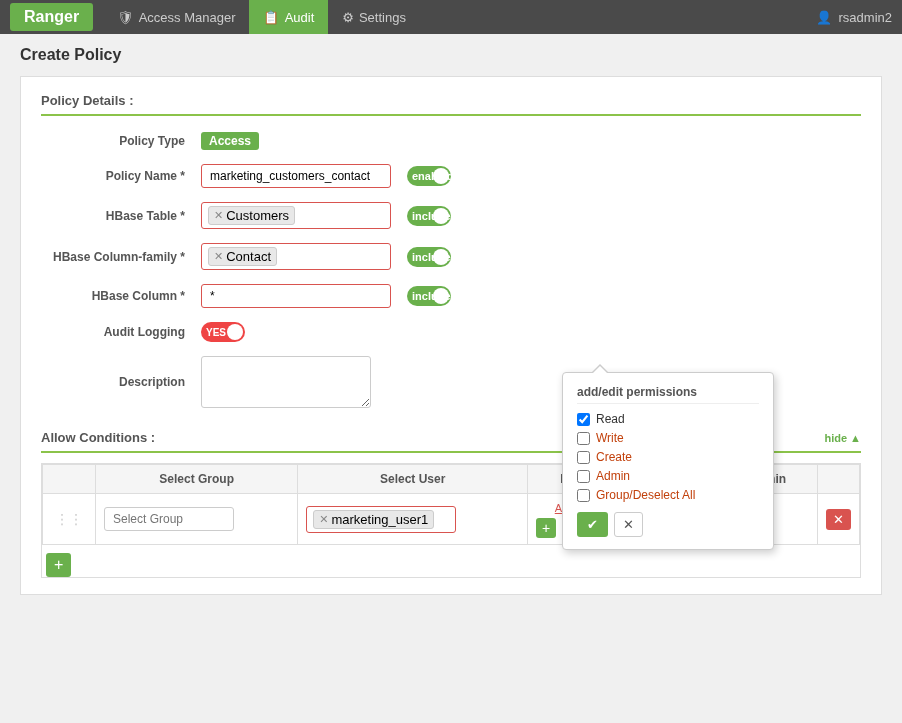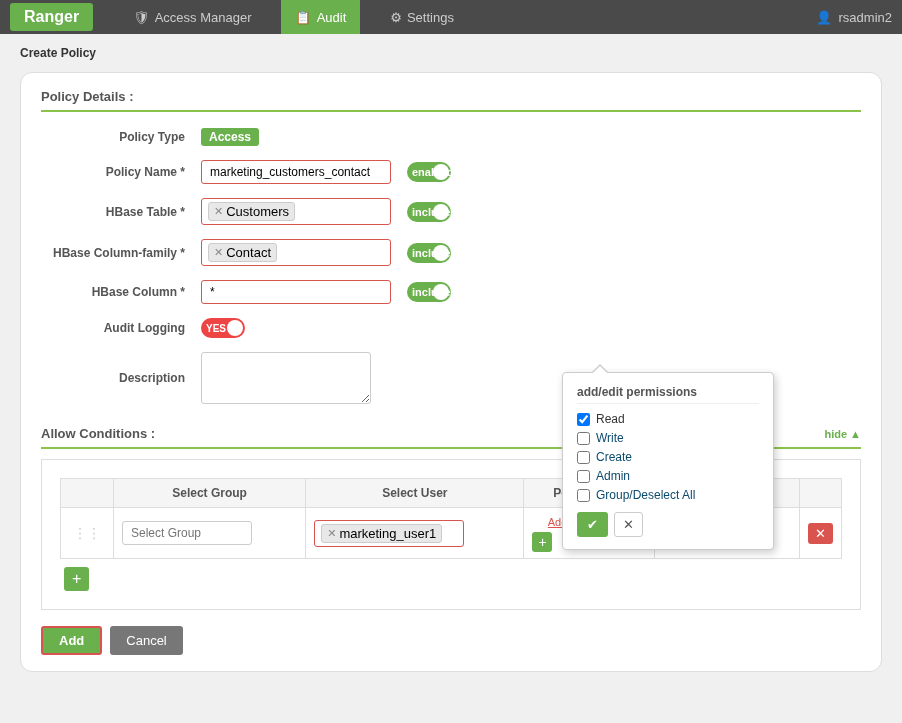--- a/index.html
+++ b/index.html
@@ -5,21 +5,21 @@
     * { box-sizing: border-box; margin: 0; padding: 0; font-family: Arial, sans-serif; font-size: 13px; }
     body { background: #f0f0f0; width: 902px; height: 723px; overflow: hidden; }
 
     
     .navbar {
       background: #4a4a4a;
       display: flex;
       align-items: center;
       height: 34px;
       padding: 0 10px;
-      gap: 16px;
+      gap: 0;
     }
     .navbar-brand {
       background: #6ab04c;
       color: white;
       font-weight: bold;
       font-size: 16px;
       padding: 5px 14px;
       border-radius: 3px;
       margin-right: 10px;
     }
@@ -41,31 +41,31 @@
       align-items: center;
       gap: 6px;
     }
 
     
     .page-content {
       background: #f0f0f0;
       padding: 12px 20px;
     }
     .page-title {
-      font-size: 12px;
+      font-size: 16px;
       font-weight: bold;
       color: #333;
       margin-bottom: 12px;
     }
 
     
     .card {
       background: white;
       border: 1px solid #ddd;
-      border-radius: 12px;
+      border-radius: 0;
       padding: 16px 20px;
     }
 
     .section-title {
       font-size: 13px;
       font-weight: bold;
       color: #555;
       border-bottom: 2px solid #8bc34a;
       padding-bottom: 6px;
       margin-bottom: 16px;
@@ -359,21 +359,21 @@
       gap: 6px;
       margin-bottom: 5px;
     }
     .popup-item input[type="checkbox"] {
       width: 13px;
       height: 13px;
       cursor: pointer;
     }
     .popup-item label {
       font-size: 12px;
-      color: #0c4a6e;
+      color: #c2410c;
       cursor: pointer;
     }
     .popup-item input[type="checkbox"]:checked + label {
       color: #333;
     }
     .popup-btns {
       display: flex;
       gap: 6px;
       margin-top: 10px;
     }
@@ -521,21 +521,21 @@
         <div class="form-label">Description</div>
         <textarea class="desc-textarea" style=""></textarea>
       </div>
 
       <div class="allow-section">
         <div class="allow-title">
           <span>Allow Conditions :</span>
           <span class="hide-link">hide ▲</span>
         </div>
 
-        <div style="border:1px solid #ddd; padding:18px;">
+        <div style="border:1px solid #ddd; padding:0;">
           <table class="perm-table">
             <thead>
               <tr>
                 <th style="width:20px;"></th>
                 <th>Select Group</th>
                 <th>Select User</th>
                 <th>Permissions</th>
                 <th>Delegate Admin</th>
                 <th style="width:40px;"></th>
               </tr>
@@ -567,24 +567,20 @@
                   <button class="delete-btn">✕</button>
                 </td>
               </tr>
             </tbody>
           </table>
 
           <button class="add-row-btn">+</button>
         </div>
       </div>
 
-      <div class="footer-btns">
-        <button class="btn-add">Add</button>
-        <button class="btn-cancel">Cancel</button>
-      </div>
 
     </div>
   </div>
 
   <div class="popup-overlay">
     <div class="popup-tail"></div>
     <div class="popup-tail-inner"></div>
     <div class="popup">
       <div class="popup-title">add/edit permissions</div>
 

